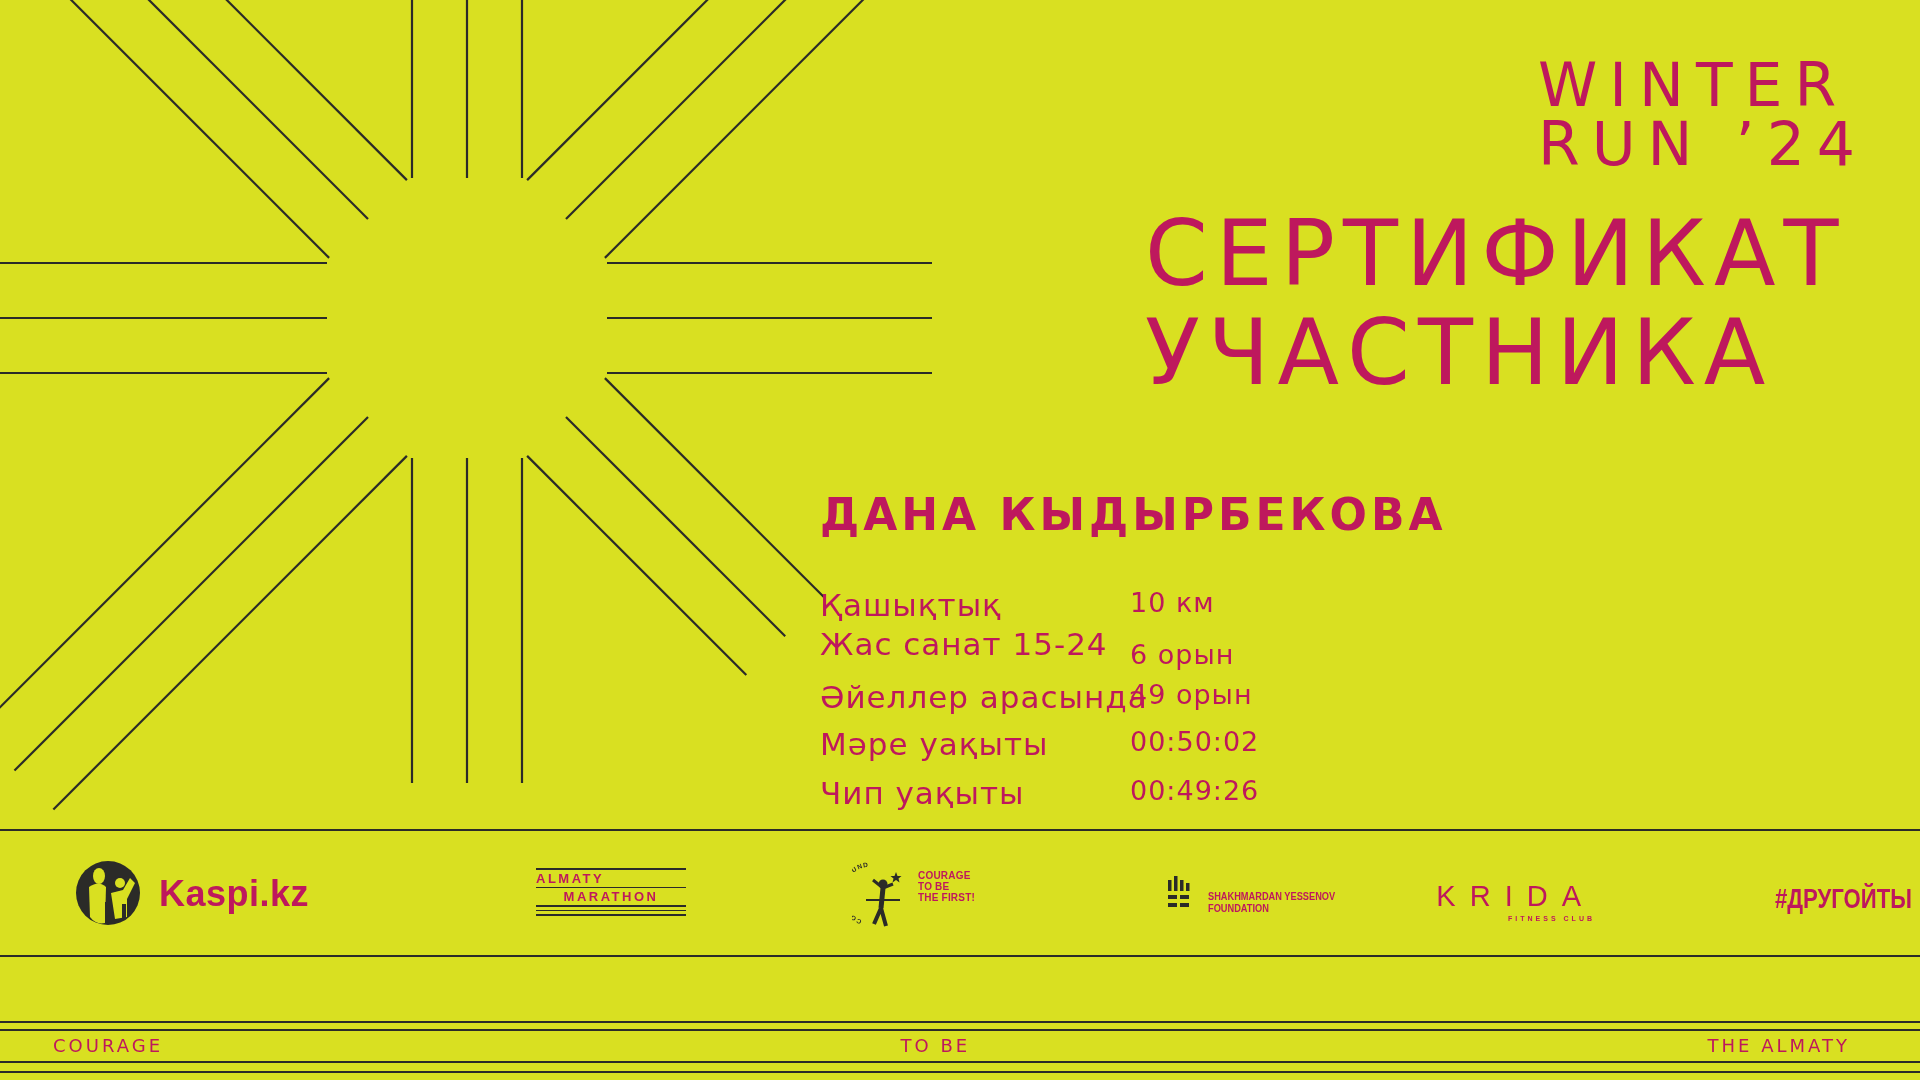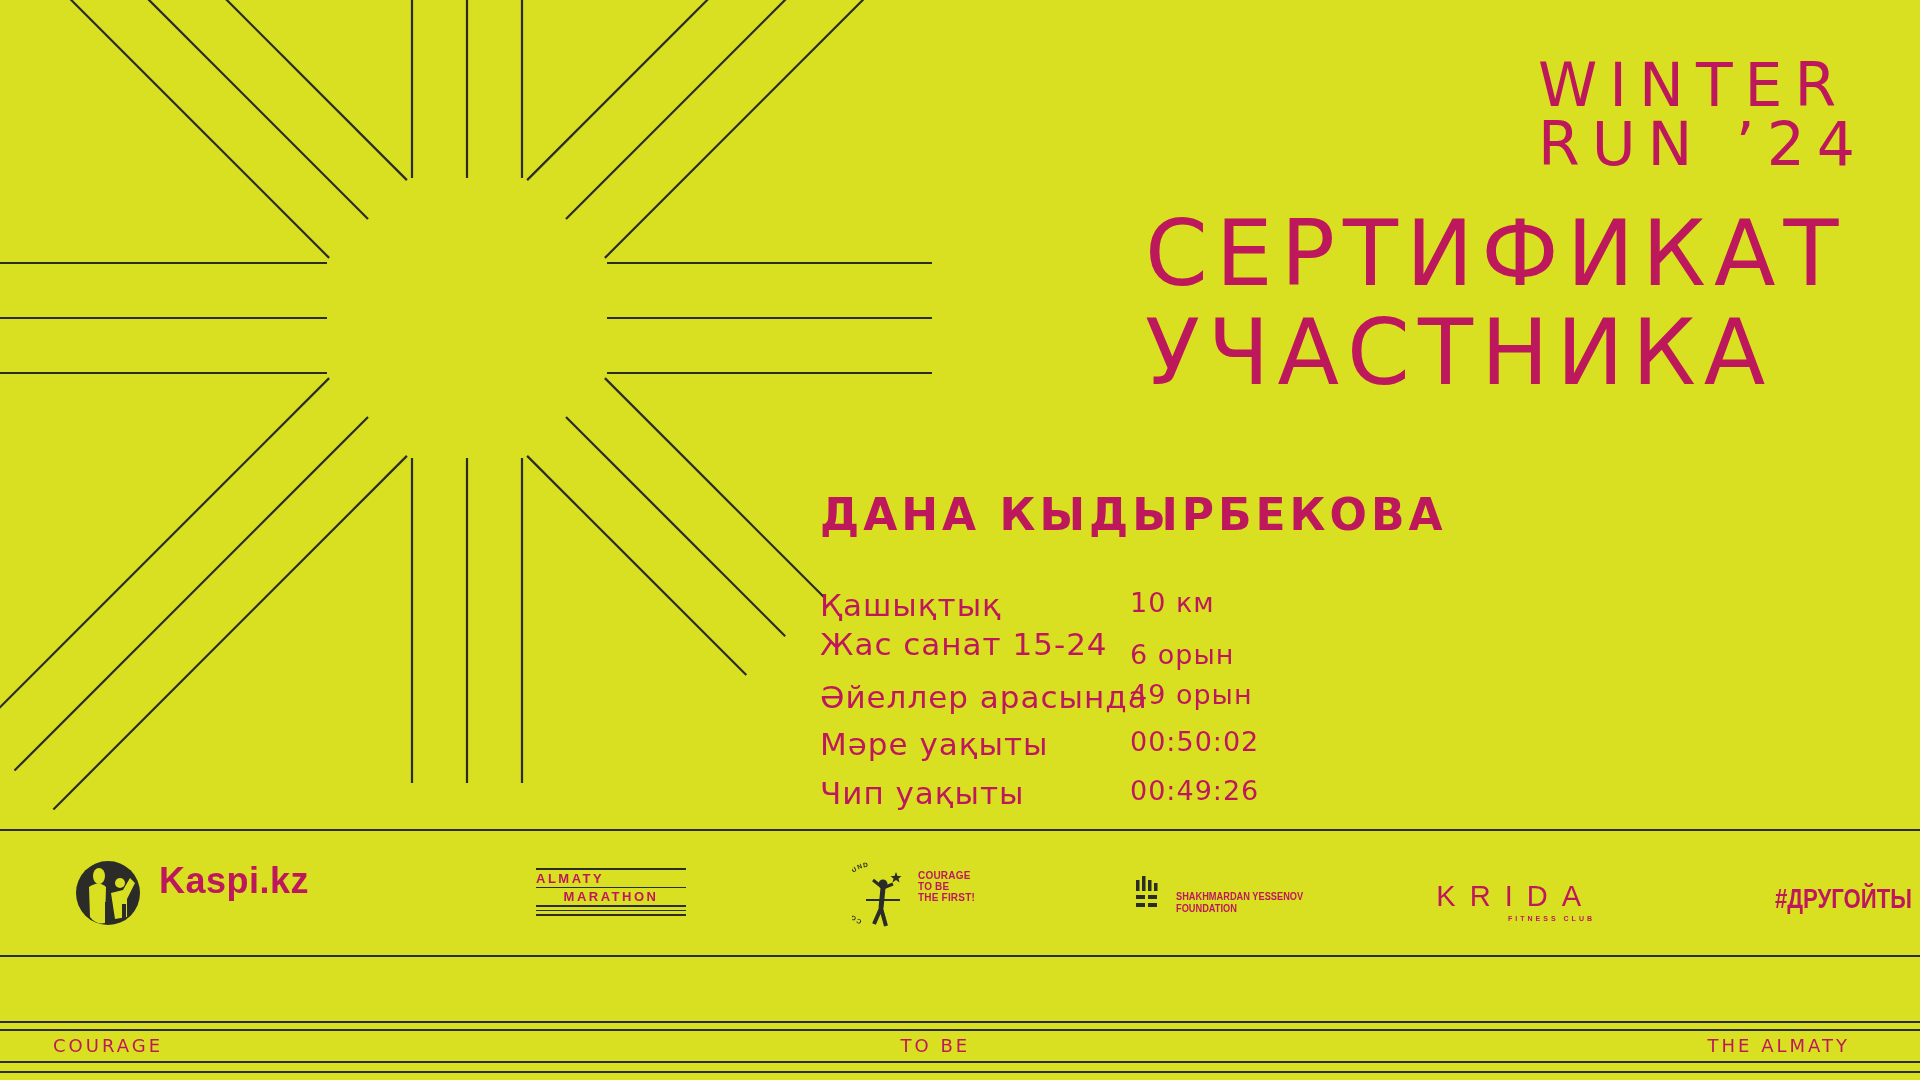--- a/index.html
+++ b/index.html
@@ -20,31 +20,31 @@
 
   
   .stat-label{position:absolute;left:820px;font-size:31px;letter-spacing:1px;white-space:nowrap;}
   .stat-value{position:absolute;left:1130px;font-size:27px;letter-spacing:1px;white-space:nowrap;}
 
   
   .rule{position:absolute;left:0;width:1920px;height:2px;background:#2b2b28;}
   .r1{top:829px;} .r2{top:955px;} .r3{top:1021px;} .r4{top:1029px;} .r5{top:1061px;} .r6{top:1071px;}
 
   
-  .kaspi{left:75px;top:860px;display:flex;align-items:flex-start;}
+  .kaspi{left:75px;top:860px;display:flex;align-items:center;}
   .kaspi-text{margin-left:18px;font-family:"Liberation Sans",sans-serif;font-weight:700;font-size:36px;letter-spacing:0.5px;}
   .almaty{left:536px;top:868px;width:150px;font-family:"Liberation Sans",sans-serif;}
   .almaty .ln{height:1.5px;background:#2b2b28;}
   .almaty .row{font-size:13px;font-weight:700;letter-spacing:2.5px;line-height:17px;transform:scaleY(1.02);}
   .almaty .row.r-right{text-align:center;}
   .almaty .ln.tight{margin-top:3px;}
   .courage{left:852px;top:862px;display:flex;align-items:flex-start;}
   .courage-text{margin-left:6px;margin-top:8px;font-family:"Liberation Sans",sans-serif;
                 font-size:10px;font-weight:700;line-height:11px;letter-spacing:0.2px;}
-  .yessenov{left:1136px;top:876px;display:flex;align-items:center;}
+  .yessenov{left:1168px;top:876px;display:flex;align-items:center;}
   .yessenov-text{margin-left:14px;margin-top:13px;font-family:"Liberation Sans",sans-serif;
                  font-size:10.5px;font-weight:700;line-height:12px;transform:scaleX(0.88);transform-origin:left;white-space:nowrap;}
   .krida{left:1435px;top:882px;width:160px;text-align:right;font-family:"Liberation Sans",sans-serif;}
   .krida-name{font-size:29px;font-weight:400;letter-spacing:14px;line-height:29px;}
   .krida-sub{font-size:7px;font-weight:700;letter-spacing:3px;margin-top:4px;margin-left:36px;}
   .hashtag{left:1775px;top:884px;font-family:"Liberation Sans",sans-serif;font-size:27px;font-weight:800;
            letter-spacing:0;transform:scaleX(0.82);transform-origin:left;white-space:nowrap;}
 
   
   .footer{left:0;top:1029px;width:1920px;height:32px;display:flex;align-items:center;

